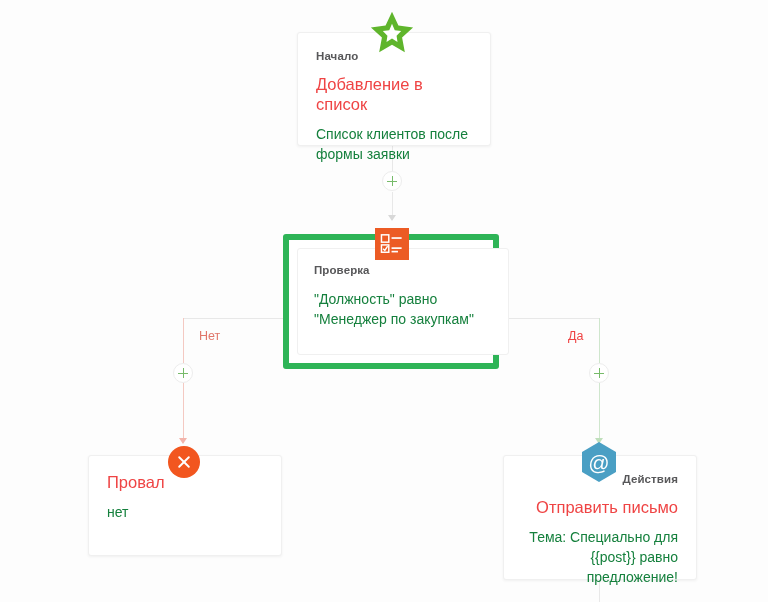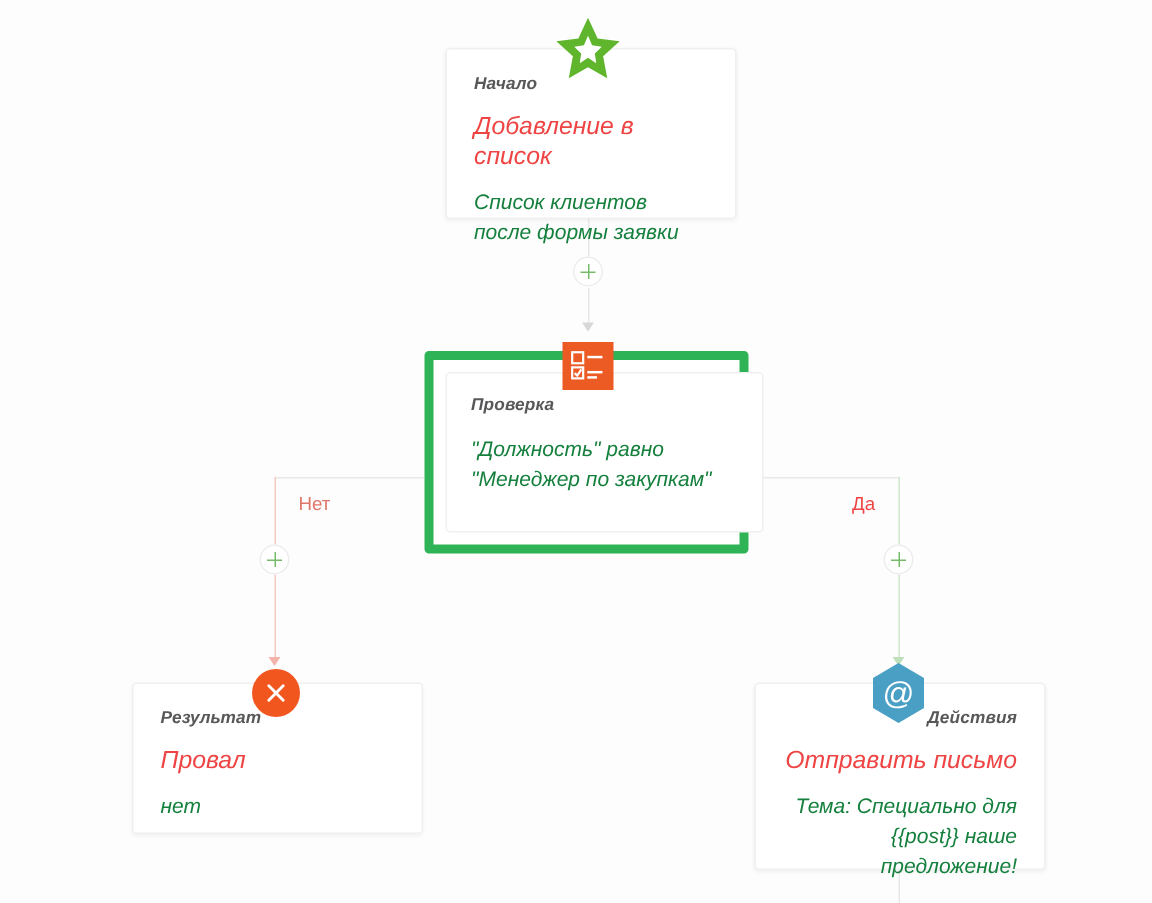--- a/index.html
+++ b/index.html
@@ -64,21 +64,21 @@
   
   .card {
     position: absolute;
     background: #ffffff;
     border: 1px solid #f0f0f0;
     border-radius: 3px;
     box-shadow: 0 1px 3px rgba(0,0,0,0.055);
     box-sizing: border-box;
     z-index: 4;
   }
-  .card-inner { padding: 17px 18px 16px 18px; font-style: italic; }
+  .card-inner { padding: 17px 18px 16px 18px; }
   .card-kicker {
     font-size: 11.5px;
     font-weight: bold;
     color: #58585a;
     letter-spacing: 0.1px;
     margin: 0 0 13px 0;
   }
   .card-title {
     font-size: 16.5px;
     color: #ef4444;
@@ -195,38 +195,37 @@
   </div>
 
   <div class="branch-label no" style="left:199px; top:329px;">Нет</div>
   <div class="branch-label yes" style="left:568px; top:329px;">Да</div>
 
   <div class="plus-btn" style="left:173px; top:363px;"></div>
   <div class="plus-btn" style="left:589px; top:363px;"></div>
 
   <div class="card" style="left:88px; top:455px; width:194px; height:101px;">
     <div class="card-inner" style="padding:17px 18px 14px 18px;">
-      <div class="card-kicker">Результат</div>
       <div class="card-title">Провал</div>
       <div class="card-desc">нет</div>
     </div>
   </div>
 
   <div class="badge badge-x" style="left:168px; top:446px;">
     <svg viewBox="0 0 20 20" width="16" height="16" aria-hidden="true">
       <line x1="4" y1="4" x2="16" y2="16" stroke="#ffffff" stroke-width="2.4" stroke-linecap="round"></line>
       <line x1="16" y1="4" x2="4" y2="16" stroke="#ffffff" stroke-width="2.4" stroke-linecap="round"></line>
     </svg>
   </div>
 
   <div class="card" style="left:503px; top:455px; width:194px; height:125px;">
     <div class="card-inner" style="padding:17px 18px 14px 18px;text-align:right;">
       <div class="card-kicker">Действия</div>
       <div class="card-title">Отправить письмо</div>
-      <div class="card-desc">Тема: Специально для {{post}} наше предложение!</div>
+      <div class="card-desc">Тема: Специально для {{post}} равно предложение!</div>
     </div>
   </div>
 
   <div class="badge badge-hex" style="left:580px; top:441px;">
     <svg viewBox="0 0 38 42" width="38" height="42" aria-hidden="true">
       <polygon points="19,1 36,11 36,31 19,41 2,31 2,11" fill="#4a9fc4"></polygon>
       <text x="19" y="28.5" text-anchor="middle" font-family="Liberation Sans, sans-serif" font-size="21" fill="#ffffff">@</text>
     </svg>
   </div>
 

